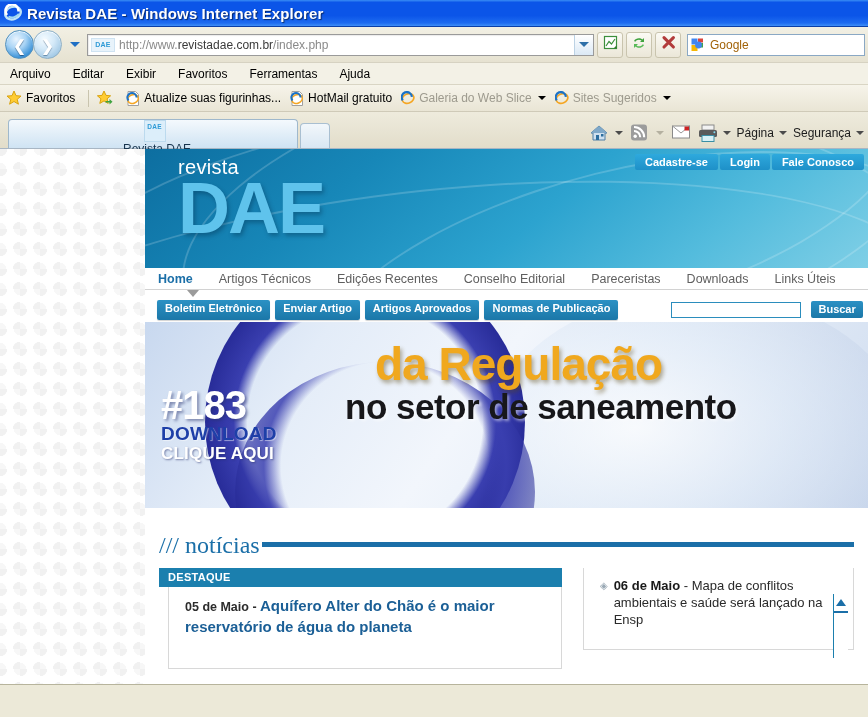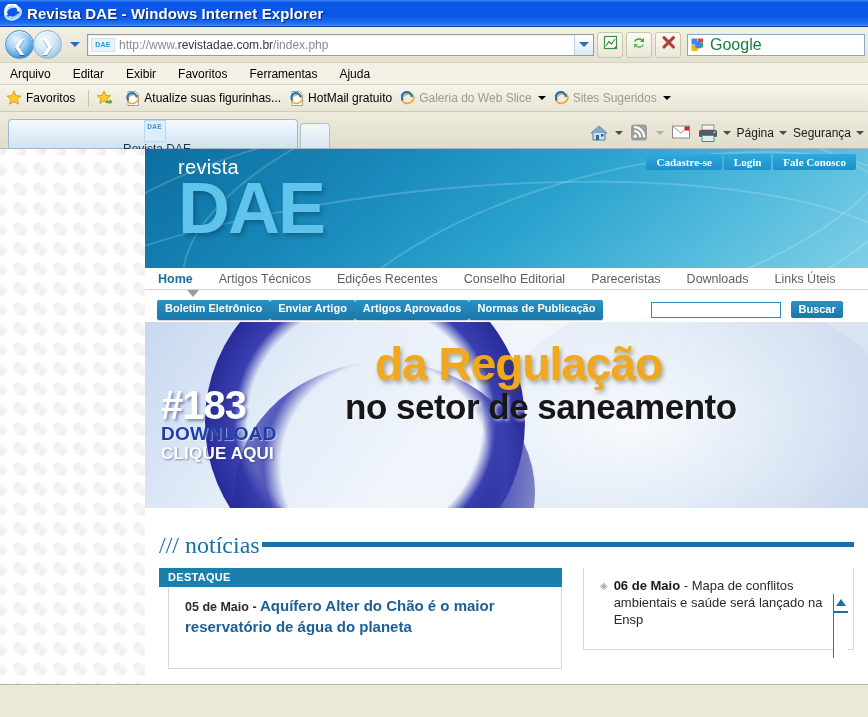--- a/index.html
+++ b/index.html
@@ -68,21 +68,21 @@
   .tbtn{
     width:24px;height:24px;flex:0 0 24px;margin-left:3px;border:1px solid transparent;
     display:flex;align-items:center;justify-content:center;border-radius:3px;position:relative;
   }
   .tbtn.framed{border-color:#c9c4ae;background:linear-gradient(to bottom,#fbfaf4,#ebe7d8);}
   .searchbox{
     width:178px;height:22px;flex:0 0 178px;margin-left:6px;background:#fff;border:1px solid #8aa8c4;
     display:flex;align-items:center;box-sizing:border-box;
   }
   .gicon{width:15px;height:13px;margin:0 4px 0 3px;flex:0 0 15px;position:relative;}
-  .search-ph{font-size:16px;color:#15803d;}
+  .search-ph{font-size:12px;color:#a16207;}
   
   .menubar{
     height:22px;width:868px;box-sizing:border-box;
     background:#f3f1e6;display:flex;align-items:center;padding-left:10px;
     border-bottom:1px solid #d9d5c4;
   }
   .menuitem{font-size:12px;color:#000;margin-right:22px;white-space:nowrap;}
   
   .favbar{
     height:27px;width:868px;box-sizing:border-box;
@@ -154,21 +154,21 @@
   .logo-wrap{position:absolute;left:33px;top:8px;}
   .logo-revista{
     font-size:20px;color:#ffffff;font-family:"Liberation Sans",sans-serif;
     letter-spacing:.3px;line-height:20px;
   }
   .logo-dae{
     font-size:72px;line-height:70px;font-weight:bold;color:#5fc3ec;
     font-family:"Liberation Sans",sans-serif;letter-spacing:-2px;
     text-shadow:2px 3px 4px rgba(0,40,70,.35);margin-top:-4px;
   }
-  .top-btns{position:absolute;right:12px;top:5px;display:flex;font-family:Liberation Serif, serif;}
+  .top-btns{position:absolute;right:4px;top:5px;display:flex;}
   .top-btn{
     height:16px;padding:0 10px;margin-left:2px;
     background:linear-gradient(to bottom,#2ea9dd,#1e90c8);
     color:#fff;font-size:11px;font-weight:bold;line-height:16px;
     border-radius:2px;white-space:nowrap;
   }
   
   .navrow{
     height:22px;width:723px;box-sizing:border-box;background:#fff;
     display:flex;align-items:center;border-bottom:1px solid #d2d2d2;position:relative;
@@ -176,21 +176,21 @@
   .navitem{font-size:12.5px;color:#5f5f5f;padding:0 13px;white-space:nowrap;}
   .navitem.active{color:#1b6fa8;font-weight:bold;}
   .nav-marker{position:absolute;left:42px;top:22px;width:0;height:0;
     border-left:6px solid transparent;border-right:6px solid transparent;border-top:7px solid #9b9b9b;}
   
   .actionrow{
     height:32px;width:723px;box-sizing:border-box;background:#fff;
     display:flex;align-items:center;padding-left:12px;padding-top:7px;
   }
   .pillbtn{
-    height:20px;padding:0 8px;line-height:17px;
+    height:20px;padding:0 8px;margin-right:5px;line-height:17px;
     background:linear-gradient(to bottom,#2b91c4,#1b77a8);
     color:#fff;font-size:11px;font-weight:bold;border-radius:2px;white-space:nowrap;
     box-shadow:0 1px 1px rgba(0,0,0,.18);
   }
   .searchinput{
     width:130px;height:16px;margin-left:48px;background:#fff;border:1px solid #2b8dbd;box-sizing:border-box;
   }
   .buscar{
     height:17px;padding:0 7px;margin-left:10px;line-height:17px;
     background:linear-gradient(to bottom,#2b91c4,#1b77a8);

